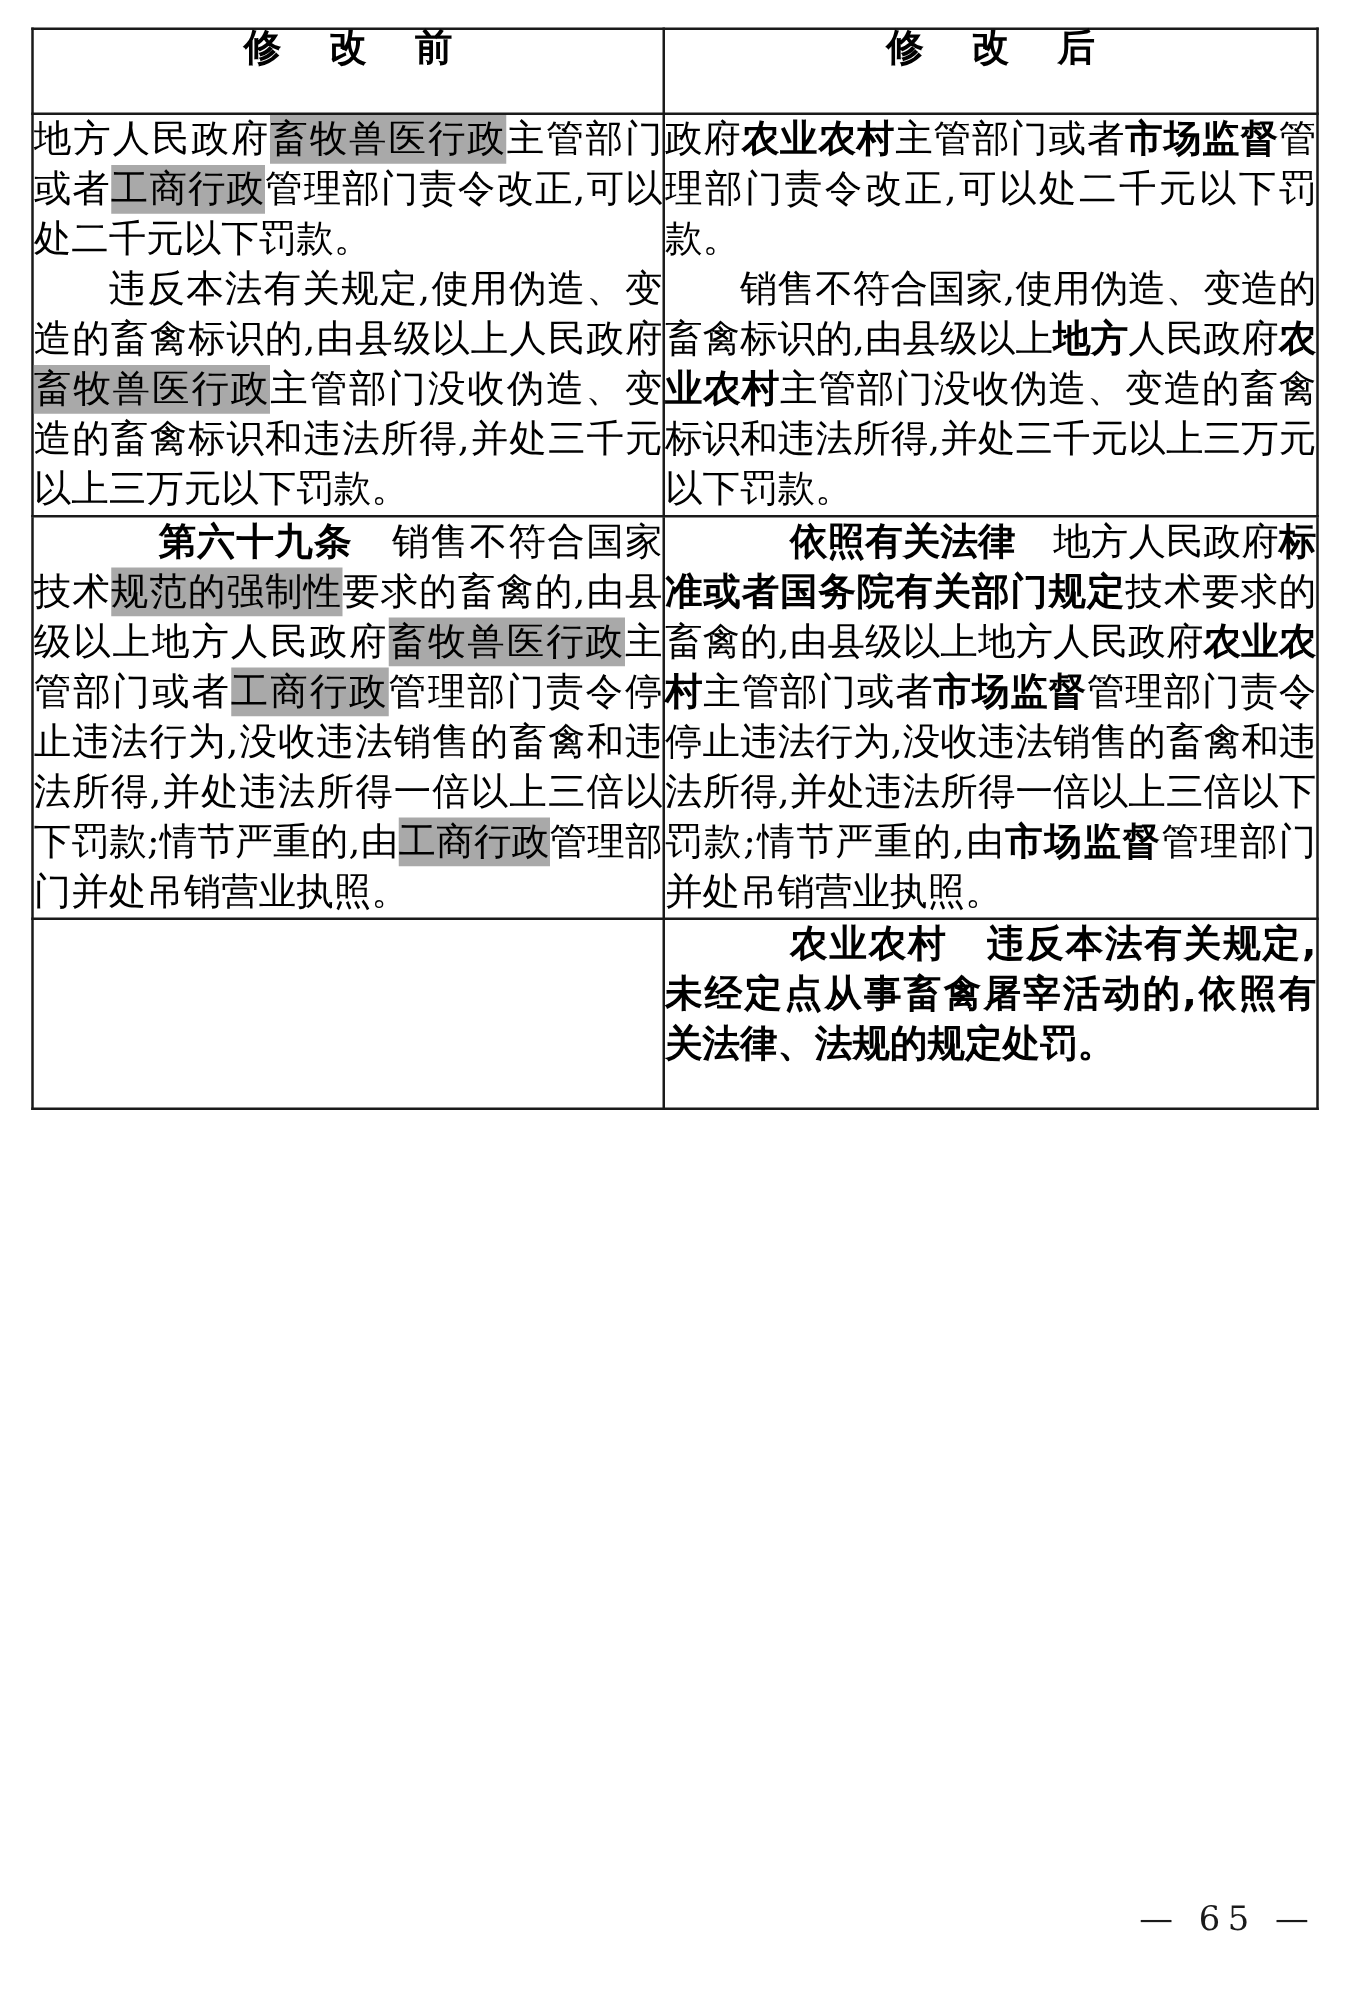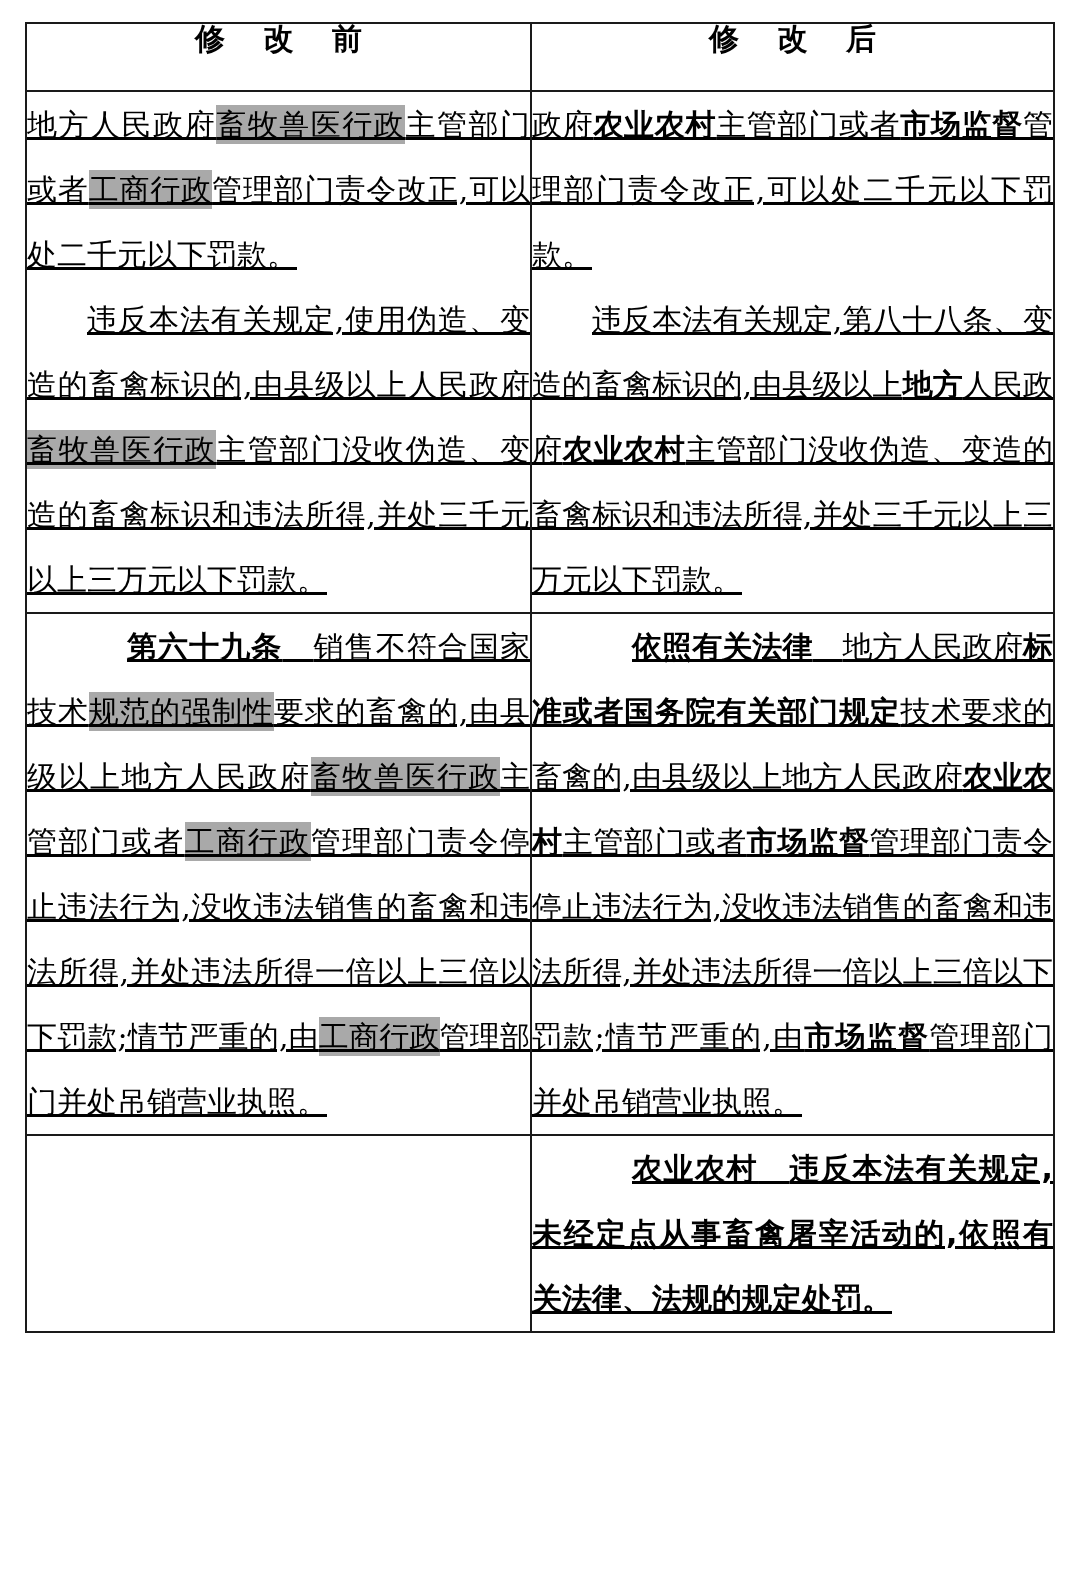--- a/index.html
+++ b/index.html
@@ -68,22 +68,21 @@
   }
 
   
   p.para {
     margin: 0;
     padding: 0;
     text-align: justify;
     text-align-last: left;
     text-justify: inter-character;
     word-break: break-all;
-    line-height: 65px;
-    text-decoration: underline;
+    line-height: 40px;
   }
   p.para.indent { text-indent: 60px; }
 
   
   .col-before .cell-inner {
     font-family: "DejaVu Serif", "Liberation Serif", serif;
     font-weight: 400;
   }
   
   .col-after .cell-inner {
@@ -157,21 +156,21 @@
         <tr>
           <td class="body-cell col-before">
             <div class="cell-inner">
               <p class="para"><span>地方人民政府</span><span class="hl">畜牧兽医行政</span><span>主管部门或者</span><span class="hl">工商行政</span><span>管理部门责令改正,可以处二千元以下罚款。</span></p>
               <p class="para indent"><span>违反本法有关规定,使用伪造、变造的畜禽标识的,由县级以上人民政府</span><span class="hl">畜牧兽医行政</span><span>主管部门没收伪造、变造的畜禽标识和违法所得,并处三千元以上三万元以下罚款。</span></p>
             </div>
           </td>
           <td class="body-cell col-after">
             <div class="cell-inner">
               <p class="para"><span>政府</span><span class="bd">农业农村</span><span>主管部门或者</span><span class="bd">市场监督</span><span>管理部门责令改正,可以处二千元以下罚款。</span></p>
-              <p class="para indent"><span>违反本法有关规定,第八十八条、变造的畜禽标识的,由县级以上</span><span class="bd">地方</span><span>人民政府</span><span class="bd">农业农村</span><span>主管部门没收伪造、变造的畜禽标识和违法所得,并处三千元以上三万元以下罚款。</span></p>
+              <p class="para indent"><span>销售不符合国家,使用伪造、变造的畜禽标识的,由县级以上</span><span class="bd">地方</span><span>人民政府</span><span class="bd">农业农村</span><span>主管部门没收伪造、变造的畜禽标识和违法所得,并处三千元以上三万元以下罚款。</span></p>
             </div>
           </td>
         </tr>
         <tr>
           <td class="body-cell col-before">
             <div class="cell-inner">
               <p class="para indent"><span class="art-no">第六十九条</span><span>　</span><span>销售不符合国家技术</span><span class="hl">规范的强制性</span><span>要求的畜禽的,由县级以上地方人民政府</span><span class="hl">畜牧兽医行政</span><span>主管部门或者</span><span class="hl">工商行政</span><span>管理部门责令停止违法行为,没收违法销售的畜禽和违法所得,并处违法所得一倍以上三倍以下罚款;情节严重的,由</span><span class="hl">工商行政</span><span>管理部门并处吊销营业执照。</span></p>
             </div>
           </td>
           <td class="body-cell col-after">
@@ -188,14 +187,15 @@
           </td>
           <td class="body-cell col-after">
             <div class="cell-inner">
               <p class="para indent new-art"><span class="art-no">农业农村</span><span>　</span><span>违反本法有关规定,未经定点从事畜禽屠宰活动的,依照有关法律、法规的规定处罚。</span></p>
             </div>
           </td>
         </tr>
       </tbody>
   </table>
 
+  <div class="footer">— 65 —</div>
 
 </div>
 
 </body></html>

